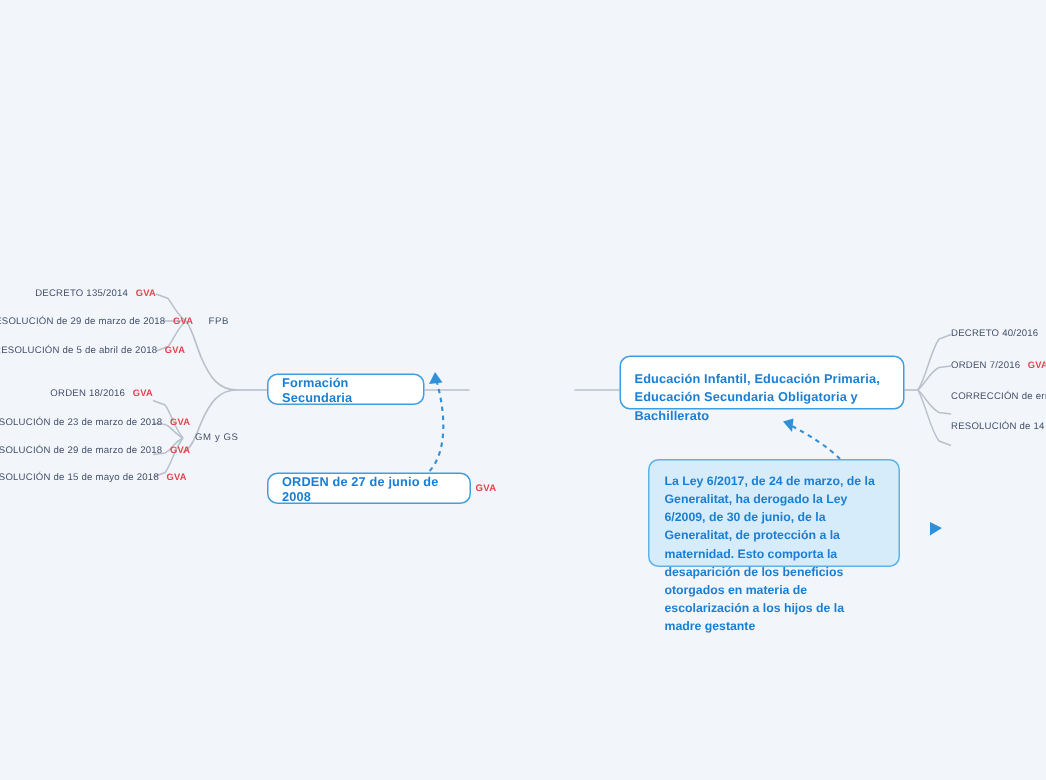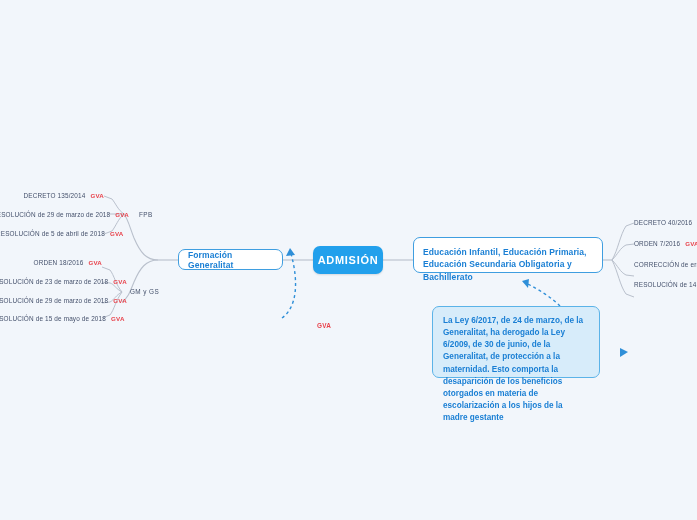--- a/index.html
+++ b/index.html
@@ -151,24 +151,24 @@
 
     <path d="M282,318 C296,308 300,284 290,250" stroke="#2f8fd8" stroke-width="1.4" fill="none" stroke-dasharray="3,3"></path>
     <polygon points="290,248 286,256 295,255" fill="#2f8fd8"></polygon>
 
     <path d="M560,306 C552,298 540,290 524,282" stroke="#2f8fd8" stroke-width="1.4" fill="none" stroke-dasharray="3,3"></path>
     <polygon points="522,281 528,288 529,279" fill="#2f8fd8"></polygon>
 
     <polygon points="628,352 620,348 620,357" fill="#2f8fd8"></polygon>
   </svg>
 
-  <div class="node central" style="left:313px; top:246px; width:70px; height:28px;">ADMISIÓN</div>
-
-  <div class="node boxnode" style="left:178px; top:249px; width:105px; height:21px;">Formación Generalitat</div>
-
+
+  <div class="node boxnode" style="left:178px; top:249px; width:105px; height:21px;">Formación Secundaria</div>
+
+  <div class="node boxnode" style="left:178px; top:315px; width:136px; height:21px;">ORDEN de 27 de junio de 2008</div>
   <div class="tag-gva" style="left:317px; top:322px;">GVA</div>
 
   <div class="branchlabel" style="left:139px; top:211px;">FPB</div>
   <div class="branchlabel" style="left:130px; top:288px;">GM y GS</div>
 
   <div class="leaf align-right" style="left:0px; top:192px; width:104px;">
     <span>DECRETO 135/2014</span><span class="gva">GVA</span>
   </div>
   <div class="leaf align-right" style="left:-8px; top:211px; width:116px;">
     <span>RESOLUCIÓN de 29 de marzo de 2018</span><span class="gva">GVA</span>

